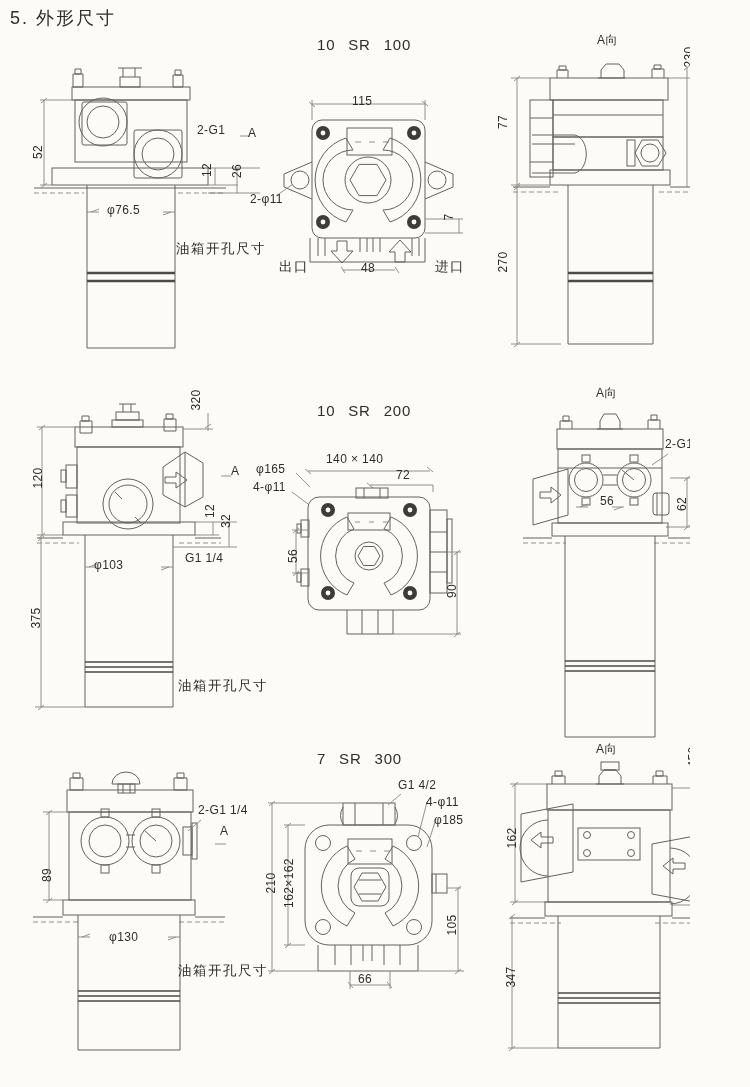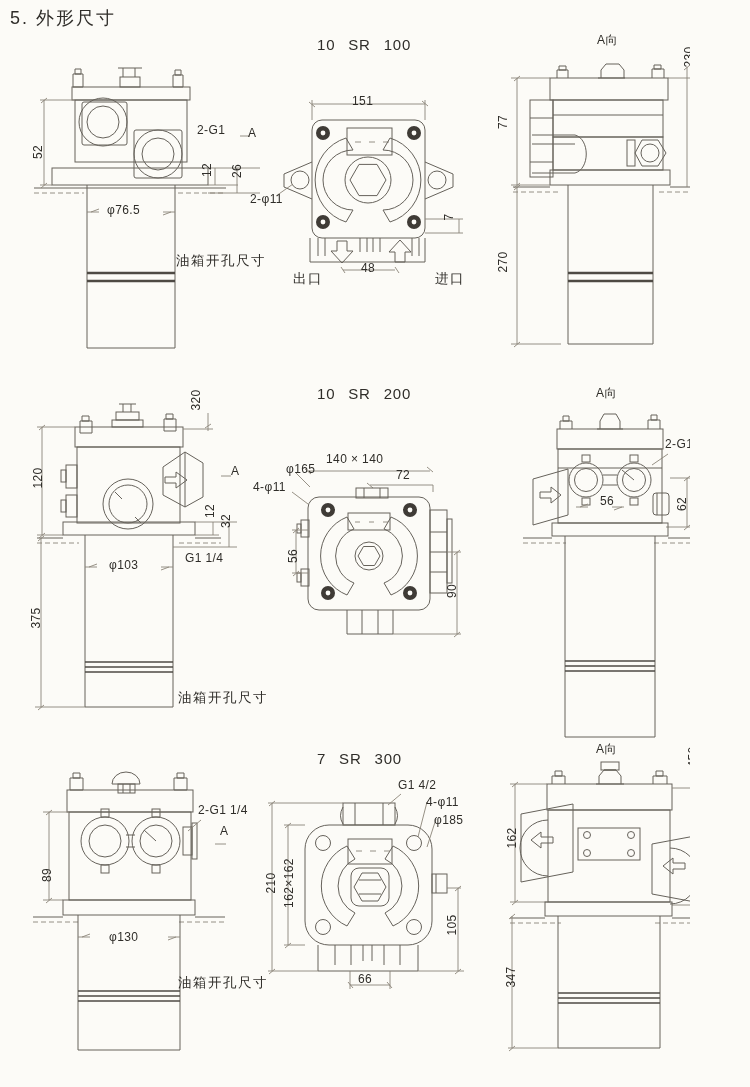--- a/index.html
+++ b/index.html
@@ -1,21 +1,21 @@
 <!DOCTYPE html>
 <html><head>
 <meta charset="utf-8">
 <style>
   * { margin:0; padding:0; box-sizing:border-box; }
   html,body { width:750px; height:1087px; }
   body { background:#fcfbf7; font-family:"Liberation Sans","DejaVu Sans",sans-serif; color:#2f2d29; }
   #page { position:relative; width:690px; height:1087px; overflow:hidden; background:#fcfbf7; }
   .lbl { position:absolute; font-size:12px; white-space:nowrap; letter-spacing:.4px; color:#2f2d29; }
   .rot { transform:translate(-50%,-50%) rotate(-90deg); }
-  .cn  { font-size:13.5px; letter-spacing:1.5px;margin-top:12px; }
+  .cn  { font-size:13.5px; letter-spacing:1.5px; }
   .title { font-size:15px; word-spacing:8px; letter-spacing:.8px; }
   .heading { font-size:18px; letter-spacing:2px; }
   svg { position:absolute; overflow:visible; }
   svg * { fill:none; stroke:#66625b; stroke-width:1; stroke-linecap:butt; stroke-linejoin:miter; }
   svg .dm  { stroke:#8b8578; stroke-width:.9; }
   svg .dash{ stroke:#8b8578; stroke-width:.9; stroke-dasharray:5 3; }
   svg .bd  { stroke:#4e4a44; stroke-width:2.4; }
   svg .bd2 { stroke:#4e4a44; stroke-width:1.5; }
   svg .f   { fill:#3f3b36; stroke:none; }
   svg .wf  { fill:#fcfbf7; stroke:none; }
@@ -310,44 +310,44 @@
   <div class="lbl heading" style="left:10px;top:6px">5. 外形尺寸</div>
 
   <div class="lbl title" style="left:317px;top:36px">10 SR 100</div>
   <div class="lbl rot" style="left:38px;top:152px">52</div>
   <div class="lbl" style="left:197px;top:123px">2-G1</div>
   <div class="lbl" style="left:248px;top:126px">A</div>
   <div class="lbl rot" style="left:207px;top:170px">12</div>
   <div class="lbl rot" style="left:237px;top:171px">26</div>
   <div class="lbl" style="left:107px;top:203px">φ76.5</div>
   <div class="lbl cn" style="left:176px;top:240px">油箱开孔尺寸</div>
-  <div class="lbl" style="left:352px;top:94px">151</div>
+  <div class="lbl" style="left:352px;top:94px">115</div>
   <div class="lbl" style="left:250px;top:192px">2-φ11</div>
-  <div class="lbl cn" style="left:293px;top:258px">出口</div>
+  <div class="lbl cn" style="left:279px;top:258px">出口</div>
   <div class="lbl" style="left:361px;top:261px">48</div>
   <div class="lbl cn" style="left:435px;top:258px">进口</div>
   <div class="lbl rot" style="left:449px;top:217px">7</div>
   <div class="lbl" style="left:597px;top:32px">A向</div>
   <div class="lbl rot" style="left:689px;top:57px">230</div>
   <div class="lbl rot" style="left:503px;top:122px">77</div>
   <div class="lbl rot" style="left:503px;top:262px">270</div>
 
-  <div class="lbl title" style="left:317px;top:385px">10 SR 200</div>
+  <div class="lbl title" style="left:317px;top:402px">10 SR 200</div>
   <div class="lbl rot" style="left:196px;top:400px">320</div>
   <div class="lbl rot" style="left:38px;top:478px">120</div>
   <div class="lbl" style="left:231px;top:464px">A</div>
   <div class="lbl rot" style="left:210px;top:511px">12</div>
   <div class="lbl rot" style="left:226px;top:521px">32</div>
-  <div class="lbl" style="left:109px;top:558px">φ103</div>
+  <div class="lbl" style="left:94px;top:558px">φ103</div>
   <div class="lbl" style="left:185px;top:551px">G1 1/4</div>
   <div class="lbl rot" style="left:36px;top:618px">375</div>
   <div class="lbl cn" style="left:178px;top:677px">油箱开孔尺寸</div>
   <div class="lbl" style="left:326px;top:452px">140 × 140</div>
   <div class="lbl" style="left:396px;top:468px">72</div>
-  <div class="lbl" style="left:286px;top:462px">φ165</div>
+  <div class="lbl" style="left:256px;top:462px">φ165</div>
   <div class="lbl" style="left:253px;top:480px">4-φ11</div>
   <div class="lbl rot" style="left:293px;top:556px">56</div>
   <div class="lbl rot" style="left:452px;top:591px">90</div>
   <div class="lbl" style="left:596px;top:385px">A向</div>
   <div class="lbl" style="left:665px;top:437px">2-G1</div>
   <div class="lbl" style="left:600px;top:494px">56</div>
   <div class="lbl rot" style="left:682px;top:504px">62</div>
 
   <div class="lbl title" style="left:317px;top:750px">7 SR 300</div>
   <div class="lbl" style="left:198px;top:803px">2-G1 1/4</div>

